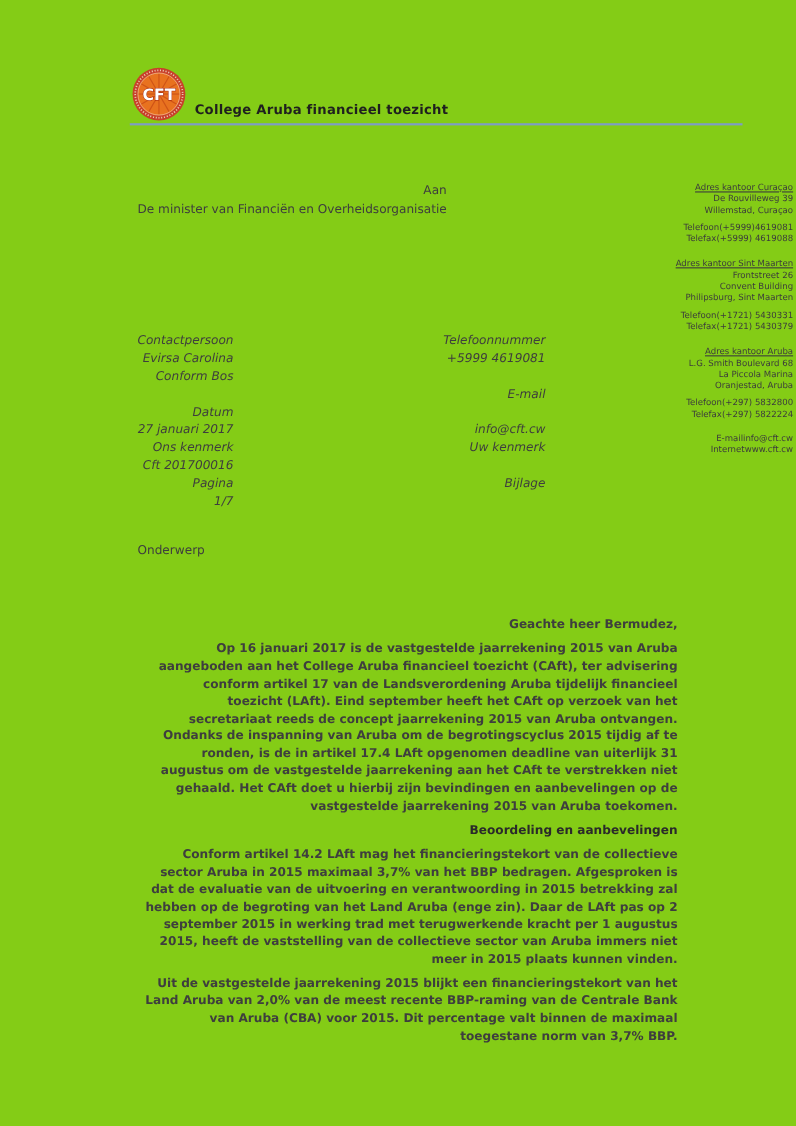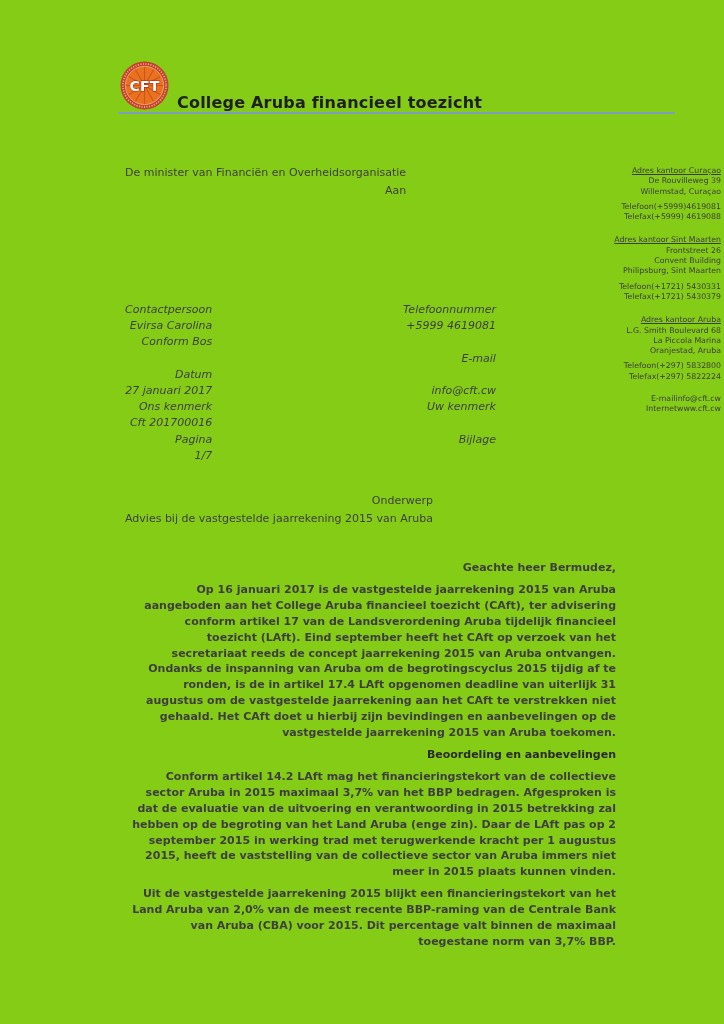--- a/index.html
+++ b/index.html
@@ -10,21 +10,21 @@
     font-family:"DejaVu Sans", sans-serif;
     color:#3e3e3e;
     overflow:hidden;
     text-align:right;
   }
 
   
   .logo { position:absolute; left:120px; top:61px; width:49px; height:49px; }
   .org-name {
     position:absolute; left:177px; top:93px;
-    font-size:16px; font-weight:bold; color:#1f1f1f; letter-spacing:.2px;
+    font-size:12px; font-weight:bold; color:#1f1f1f; letter-spacing:.2px;
   }
   .header-rule {
     position:absolute; left:118px; top:112px; width:557px; height:2px;
     background:#7e9dc4;
   }
 
   
   .addressee { position:absolute; left:125px; top:164px; font-size:11px; line-height:18px; }
 
   
@@ -79,22 +79,22 @@
           <line x1="25" y1="25" x2="41.5" y2="15.5"></line>
       </g>
       <circle cx="25" cy="25" r="19.5" fill="none" stroke="#f3b685" stroke-width="0.8"></circle>
       <text x="25" y="30.5" text-anchor="middle" font-family="DejaVu Sans, sans-serif" font-size="14.5" font-weight="bold" fill="#ffffff" stroke="#9e2312" stroke-width="0.9" paint-order="stroke">CFT</text>
     </svg>
   </div>
   <div class="org-name">College Aruba financieel toezicht</div>
   <div class="header-rule"></div>
 
   <div class="addressee">
+    <div>Aan</div>
     <div>De minister van Financiën en Overheidsorganisatie</div>
-    <div>Aan</div>
   </div>
 
   <aside class="sidebar">
 
     <div class="office">
       <div class="office-heading">Adres kantoor Curaçao</div>
       <div class="office-line">De Rouvilleweg 39</div>
       <div class="office-line">Willemstad, Curaçao</div>
       <div class="phone-rows">
         <div><span class="plabel">Telefoon</span><span>(+5999)4619081</span></div>
@@ -151,21 +151,20 @@
       <div class="mline">info@cft.cw</div>
       <div class="mline">Uw kenmerk</div>
       <div class="mline"></div>
       <div class="mline">Bijlage</div>
       <div class="mline"></div>
     </div>
   </div>
 
   <div class="subject">
     <div>Onderwerp</div>
-    <div>Advies bij de vastgestelde jaarrekening 2015 van Aruba</div>
   </div>
 
   <div class="letter-body">
     <p class="salutation">Geachte heer Bermudez,</p>
     <p class="para-1">Op 16 januari 2017 is de vastgestelde jaarrekening 2015 van Aruba aangeboden aan het College Aruba financieel toezicht (CAft), ter advisering conform artikel 17 van de Landsverordening Aruba tijdelijk financieel toezicht (LAft). Eind september heeft het CAft op verzoek van het secretariaat reeds de concept jaarrekening 2015 van Aruba ontvangen. Ondanks de inspanning van Aruba om de begrotingscyclus 2015 tijdig af te ronden, is de in artikel 17.4 LAft opgenomen deadline van uiterlijk 31 augustus om de vastgestelde jaarrekening aan het CAft te verstrekken niet gehaald. Het CAft doet u hierbij zijn bevindingen en aanbevelingen op de vastgestelde jaarrekening 2015 van Aruba toekomen.</p>
     <p class="section-heading">Beoordeling en aanbevelingen</p>
     <p class="para-2">Conform artikel 14.2 LAft mag het financieringstekort van de collectieve sector Aruba in 2015 maximaal 3,7% van het BBP bedragen. Afgesproken is dat de evaluatie van de uitvoering en verantwoording in 2015 betrekking zal hebben op de begroting van het Land Aruba (enge zin). Daar de LAft pas op 2 september 2015 in werking trad met terugwerkende kracht per 1 augustus 2015, heeft de vaststelling van de collectieve sector van Aruba immers niet meer in 2015 plaats kunnen vinden.</p>
     <p class="para-3">Uit de vastgestelde jaarrekening 2015 blijkt een financieringstekort van het Land Aruba van 2,0% van de meest recente BBP-raming van de Centrale Bank van Aruba (CBA) voor 2015. Dit percentage valt binnen de maximaal toegestane norm van 3,7% BBP.</p>
   </div>
 

